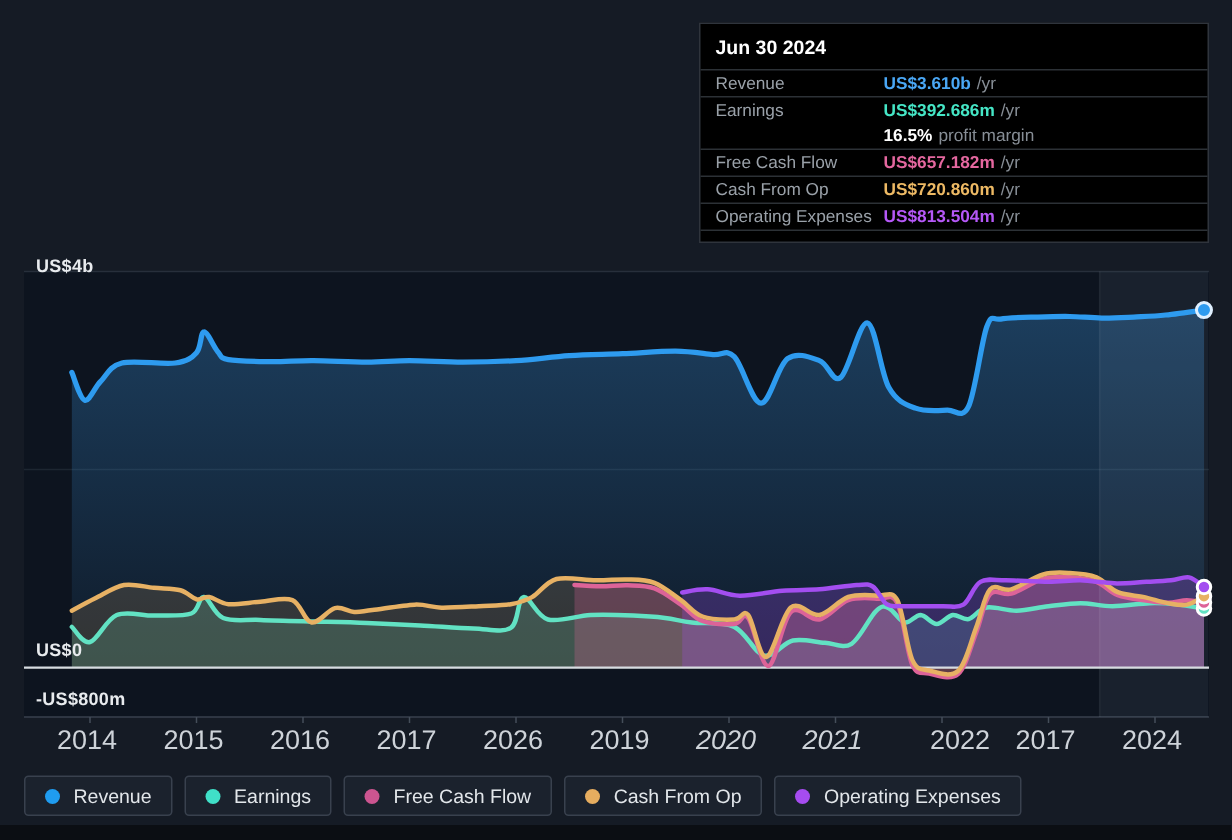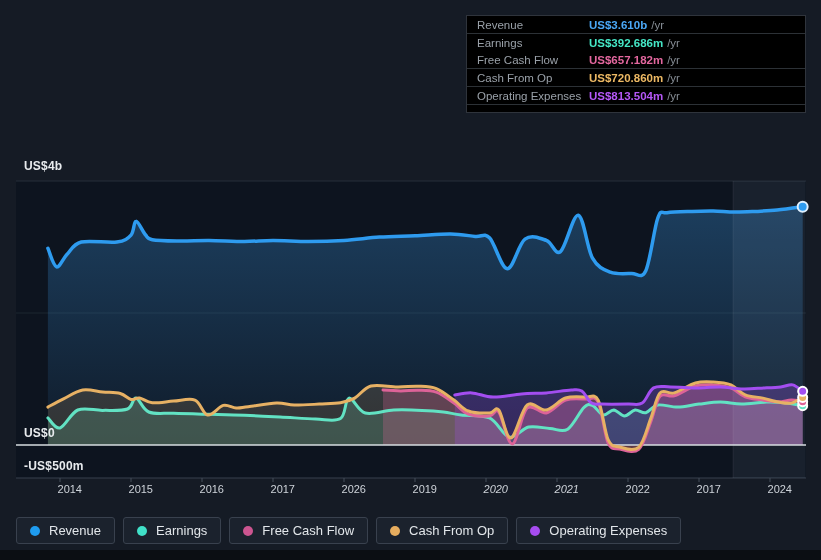--- a/index.html
+++ b/index.html
@@ -2,21 +2,21 @@
 <html><head>
 <meta charset="utf-8">
 <style>
   html,body{margin:0;padding:0;background:#151b25;}
   .stage{position:relative;width:821px;height:560px;background:#151b25;overflow:hidden;
          font-family:"Liberation Sans",sans-serif;}
   #chart-wrap{position:absolute;left:0;top:0;width:821px;height:510px;}
   svg{display:block;}
   .y-label{position:absolute;color:#e8ebee;font-size:12px;font-weight:700;letter-spacing:.2px;}
   .x-axis{position:absolute;left:0;top:483px;width:821px;height:16px;}
-  .x-tick{position:absolute;width:44px;text-align:right;color:#ced3d9;font-size:11px;}
+  .x-tick{position:absolute;width:44px;text-align:left;color:#ced3d9;font-size:18px;}
   .tooltip{position:absolute;left:466px;top:15px;width:340px;background:#000;
            border:1px solid #2f343c;box-sizing:border-box;padding-bottom:7px;}
   .tt-title{padding:8px 10px 7px;color:#fff;font-weight:700;font-size:13px;
             border-bottom:1px solid #2c3136;}
   .tt-rows{display:block;}
   .tt-row{display:flex;align-items:center;height:17px;padding:0 10px;font-size:11.5px;}
   .tt-label{flex:0 0 112px;color:#9aa1a9;white-space:nowrap;}
   .tt-value{font-weight:700;white-space:nowrap;}
   .tt-suffix{color:#878e96;margin-left:4px;white-space:nowrap;}
   .legend{position:absolute;left:16px;top:517px;display:flex;gap:8px;}
@@ -68,49 +68,55 @@
         <line x1="344" y1="478" x2="344" y2="482" stroke="#454e5a" stroke-width="1"></line>
         <line x1="415" y1="478" x2="415" y2="482" stroke="#454e5a" stroke-width="1"></line>
         <line x1="486" y1="478" x2="486" y2="482" stroke="#454e5a" stroke-width="1"></line>
         <line x1="557" y1="478" x2="557" y2="482" stroke="#454e5a" stroke-width="1"></line>
         <line x1="628" y1="478" x2="628" y2="482" stroke="#454e5a" stroke-width="1"></line>
         <line x1="699" y1="478" x2="699" y2="482" stroke="#454e5a" stroke-width="1"></line>
         <line x1="770" y1="478" x2="770" y2="482" stroke="#454e5a" stroke-width="1"></line>
       </svg>
     </div>
 
-  <div class="y-label" style="left:24px;top:159px;">US$4b</div>
+  <div class="y-label" style="left:24px;top:170px;">US$4b</div>
   <div class="y-label" style="left:24px;top:426px;">US$0</div>
-  <div class="y-label" style="left:24px;top:459px;">-US$500m</div>
+  <div class="y-label" style="left:24px;top:459px;">-US$800m</div>
 
   <div class="x-axis" id="x-axis">
       <div class="x-tick" style="left: 38px; top: 0px;">2014</div>
       <div class="x-tick" style="left: 109px; top: 0px;">2015</div>
       <div class="x-tick" style="left: 180px; top: 0px;">2016</div>
       <div class="x-tick" style="left: 251px; top: 0px;">2017</div>
       <div class="x-tick" style="left: 322px; top: 0px;">2026</div>
       <div class="x-tick" style="left: 393px; top: 0px;">2019</div>
       <div class="x-tick" style="left: 464px; top: 0px; font-style: italic;">2020</div>
       <div class="x-tick" style="left: 535px; top: 0px; font-style: italic;">2021</div>
-      <div class="x-tick" style="left: 606px; top: 0px;">2022</div>
+      <div class="x-tick" style="left: 620px; top: 0px;">2022</div>
       <div class="x-tick" style="left: 677px; top: 0px;">2017</div>
       <div class="x-tick" style="left: 748px; top: 0px;">2024</div>
     </div>
 
   <div class="tooltip">
+    <div class="tt-title">Jun 30 2024</div>
     <div class="tt-rows" id="tt-rows">
         <div class="tt-row" style="border-bottom: 1px solid rgb(44, 49, 54);">
           <span class="tt-label">Revenue</span>
           <span class="tt-value" style="color: rgb(74, 167, 245);">US$3.610b</span>
           <span class="tt-suffix">/yr</span>
         </div>
         <div class="tt-row" style="border-bottom: none;">
           <span class="tt-label">Earnings</span>
           <span class="tt-value" style="color: rgb(69, 230, 198);">US$392.686m</span>
           <span class="tt-suffix">/yr</span>
+        </div>
+        <div class="tt-row" style="border-bottom: 1px solid rgb(44, 49, 54);">
+          <span class="tt-label"></span>
+          <span class="tt-value" style="color: rgb(255, 255, 255);">16.5%</span>
+          <span class="tt-suffix">profit margin</span>
         </div>
         <div class="tt-row" style="border-bottom: 1px solid rgb(44, 49, 54);">
           <span class="tt-label">Free Cash Flow</span>
           <span class="tt-value" style="color: rgb(228, 103, 159);">US$657.182m</span>
           <span class="tt-suffix">/yr</span>
         </div>
         <div class="tt-row" style="border-bottom: 1px solid rgb(44, 49, 54);">
           <span class="tt-label">Cash From Op</span>
           <span class="tt-value" style="color: rgb(237, 185, 100);">US$720.860m</span>
           <span class="tt-suffix">/yr</span>

